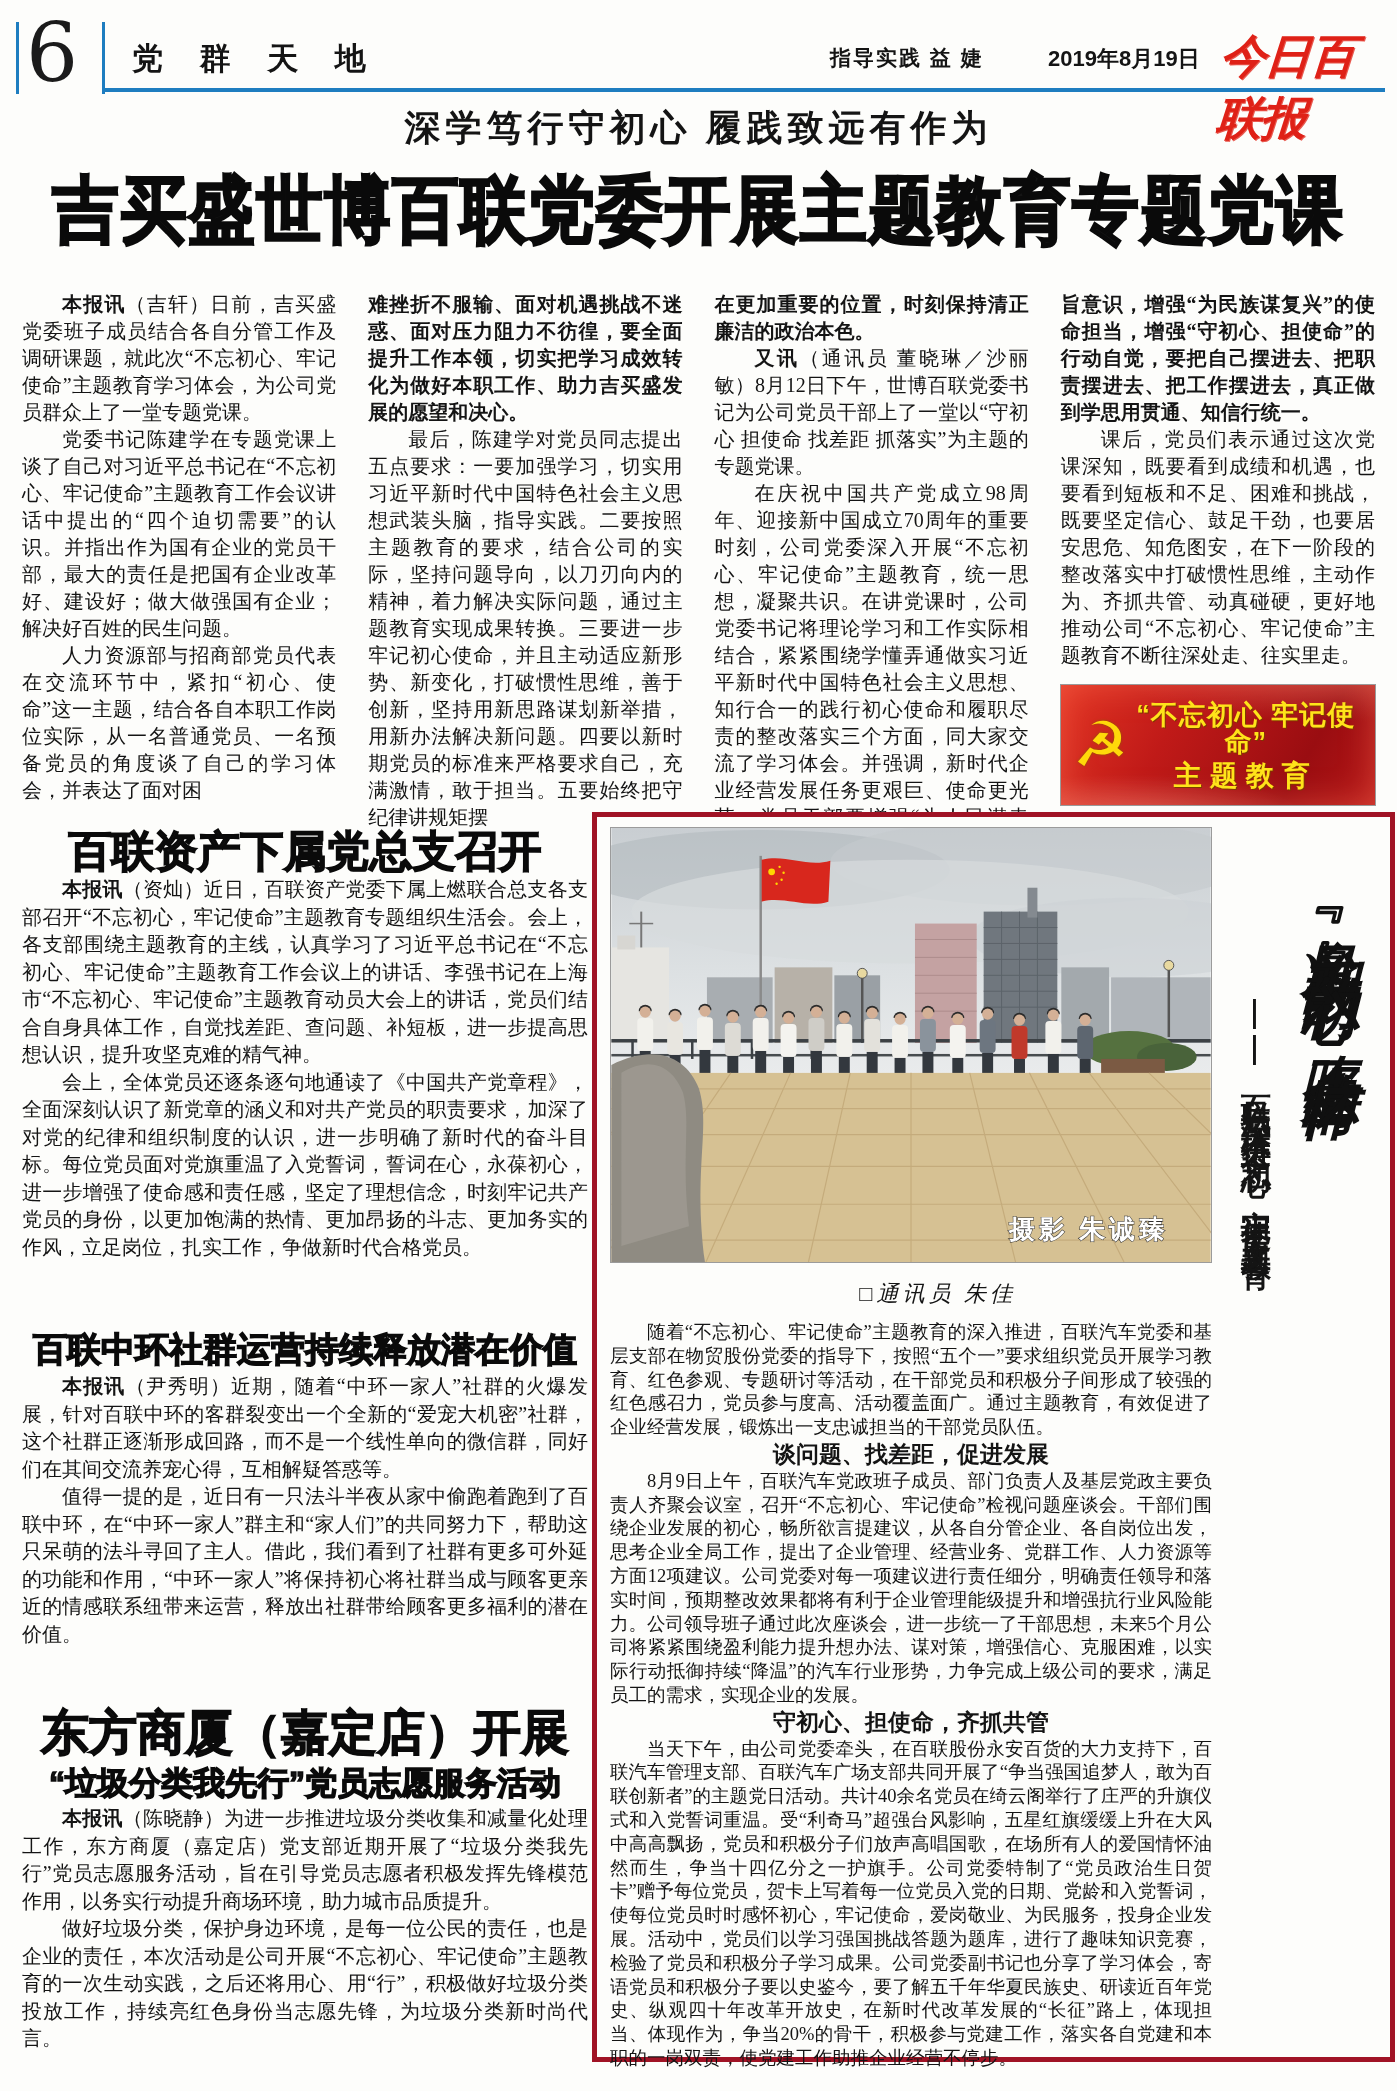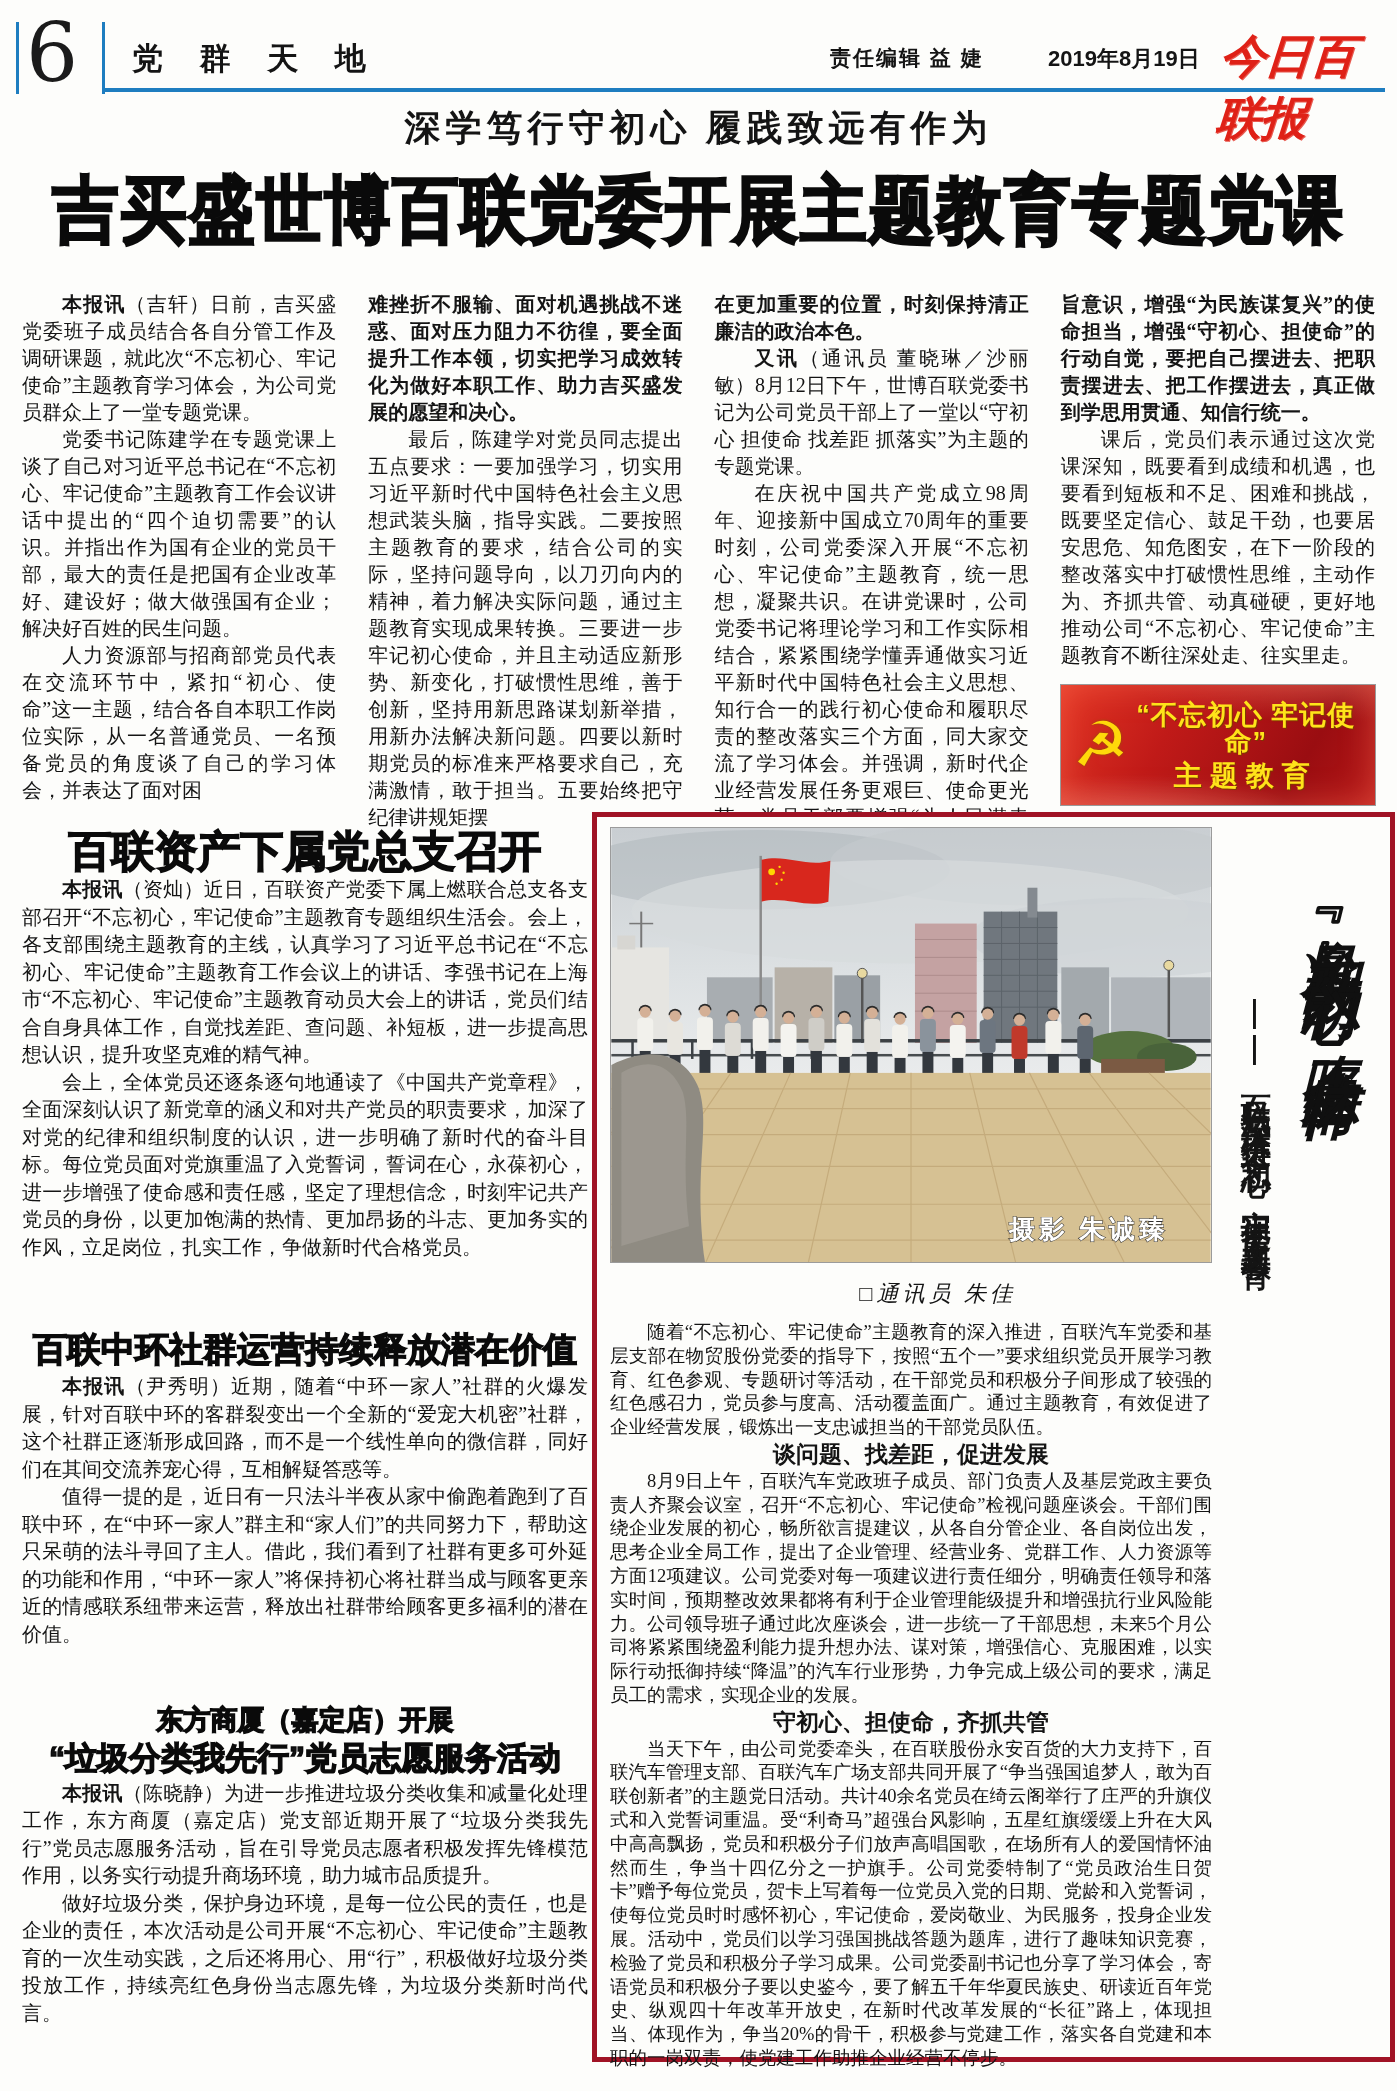--- a/index.html
+++ b/index.html
@@ -36,21 +36,21 @@
   .banner-text { flex:1; text-align:center; color:#ffe31a; font-family:"Liberation Sans",sans-serif; font-weight:900; position:relative; text-shadow:1px 1px 0 #7e3a00; }
   .banner-line1 { font-size:27px; letter-spacing:1px; }
   .banner-line2 { font-size:28px; letter-spacing:8px; margin-top:6px; }
 
   
   .bottom-left { position:absolute; top:826px; left:22px; width:566px; height:1258px; overflow:hidden; }
   .head-sans { font-family:"Liberation Sans","DejaVu Sans",sans-serif; font-weight:900; text-align:center; -webkit-text-stroke:1.4px #0a0a0a; }
   .a2-head { font-size:43px; line-height:1.17; }
   .a3-head { font-size:34px; margin-top:66px; }
   .a4-head { margin-top:56px; }
-  .a4-head .l1 { font-size:27px; line-height:1.2; }
+  .a4-head .l1 { font-size:48px; line-height:1.2; }
   .a4-head .l2 { font-size:32px; line-height:1.35; }
   .body { font-size:20px; line-height:27.5px; text-align:justify; margin-top:0; }
 
   
   .red-box { position:absolute; top:812px; left:592px; width:803px; height:1250px; border:5px solid #a01325; background:#fdfdfb; }
   .box-main { position:absolute; left:13px; top:10px; width:602px; }
   .photo { display:block; width:602px; height:436px; border:1px solid #9b9b9b; }
   .byline { font-size:22px; letter-spacing:4px; margin:16px 196px 12px 0; text-align:right; font-style:italic; }
   .box-text { font-size:18.5px; line-height:23.8px; text-align:justify; }
   .box-text p.subhead { text-indent:0; text-align:center; font-family:"Liberation Sans",sans-serif; font-weight:700; font-size:23px; margin:3px 0; }
@@ -61,21 +61,21 @@
 </style>
 </head>
 <body>
 
 <div class="page">
 
   <div class="vline v1"></div>
   <div class="pageno">6</div>
   <div class="vline v2"></div>
   <div class="section-title">党 群 天 地</div>
-  <div class="editor">责任编辑  益  婕</div>
+  <div class="editor">指导实践  益  婕</div>
   <div class="date">2019年8月19日</div>
   <div class="masthead">今日百联报</div>
   <div class="hline"></div>
 
   <section class="lead">
     <div class="kicker">深学笃行守初心 履践致远有作为</div>
     <h1 class="headline">吉买盛世博百联党委开展主题教育专题党课</h1>
     <div class="lead-cols">
       <div class="lead-col">
           <p><b class="leadin">本报讯</b>（吉轩）日前，吉买盛党委班子成员结合各自分管工作及调研课题，就此次“不忘初心、牢记使命”主题教育学习体会，为公司党员群众上了一堂专题党课。</p>

